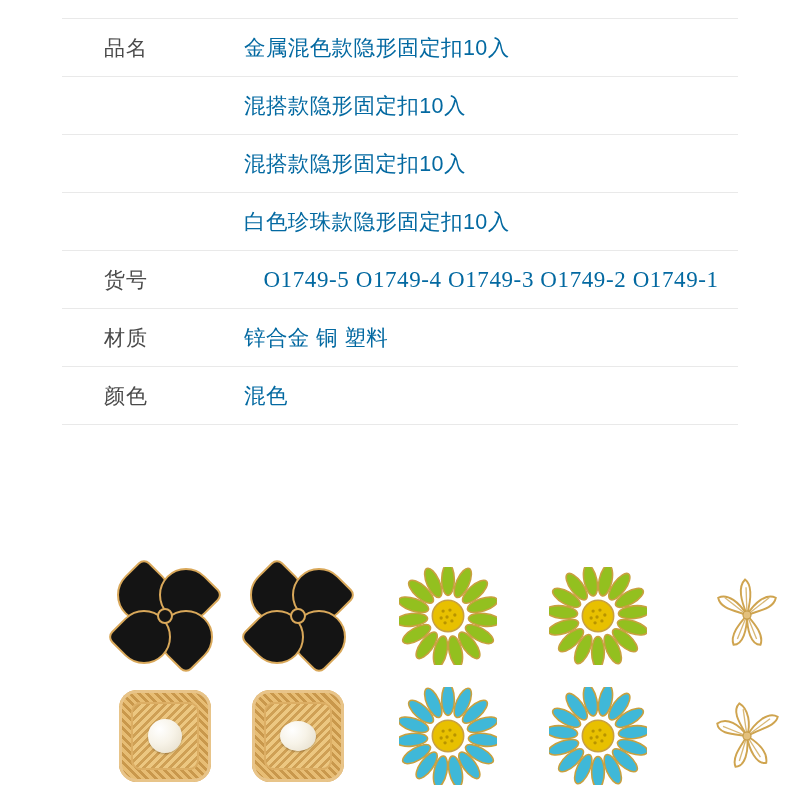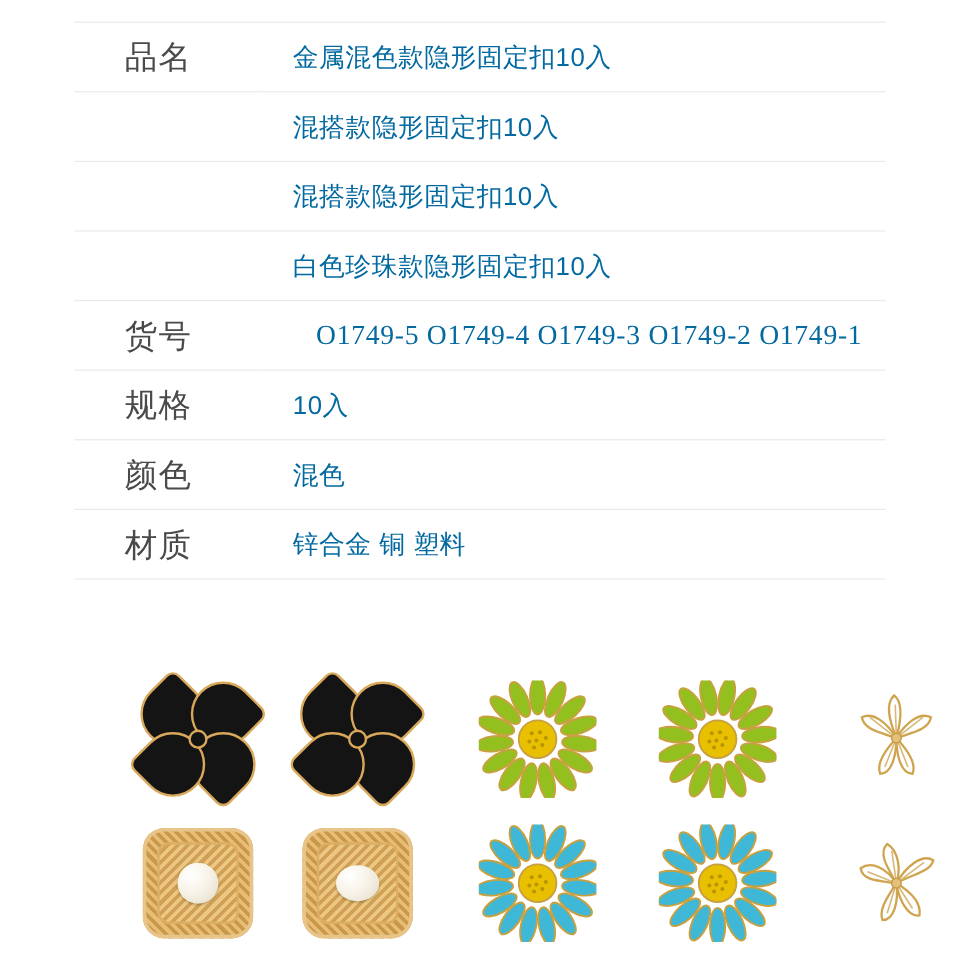--- a/index.html
+++ b/index.html
@@ -38,21 +38,21 @@
     padding: 0;
   }
   .spec-table tr:first-child td {
     border-top: 1px solid #e9e9e9;
   }
   .label-cell {
     width: 112px;
     text-align: left;
     padding-left: 42px !important;
     color: #4a4a4a;
-    font-size: 27px;
+    font-size: 21px;
     letter-spacing: 1px;
     white-space: nowrap;
   }
   .value-cell {
     padding-left: 28px !important;
     color: #0369a1;
     font-size: 21.5px;
     letter-spacing: 0.4px;
     white-space: nowrap;
   }
@@ -204,30 +204,26 @@
       </tr>
       <tr>
         <td class="label-cell blank-label"></td>
         <td class="value-cell">白色珍珠款隐形固定扣10入</td>
       </tr>
       <tr>
         <td class="label-cell">货号</td>
         <td class="value-cell code">O1749-5  O1749-4  O1749-3  O1749-2  O1749-1</td>
       </tr>
       <tr>
-        <td class="label-cell">规格</td>
-        <td class="value-cell">10入</td>
+        <td class="label-cell">材质</td>
+        <td class="value-cell">锌合金 铜 塑料</td>
       </tr>
       <tr>
         <td class="label-cell">颜色</td>
         <td class="value-cell">混色</td>
-      </tr>
-      <tr>
-        <td class="label-cell">材质</td>
-        <td class="value-cell">锌合金 铜 塑料</td>
       </tr>
     </tbody>
   </table>
 
   <div class="gallery">
 
     <div class="row top">
 
       <div class="item">
         <div class="shape clover">

